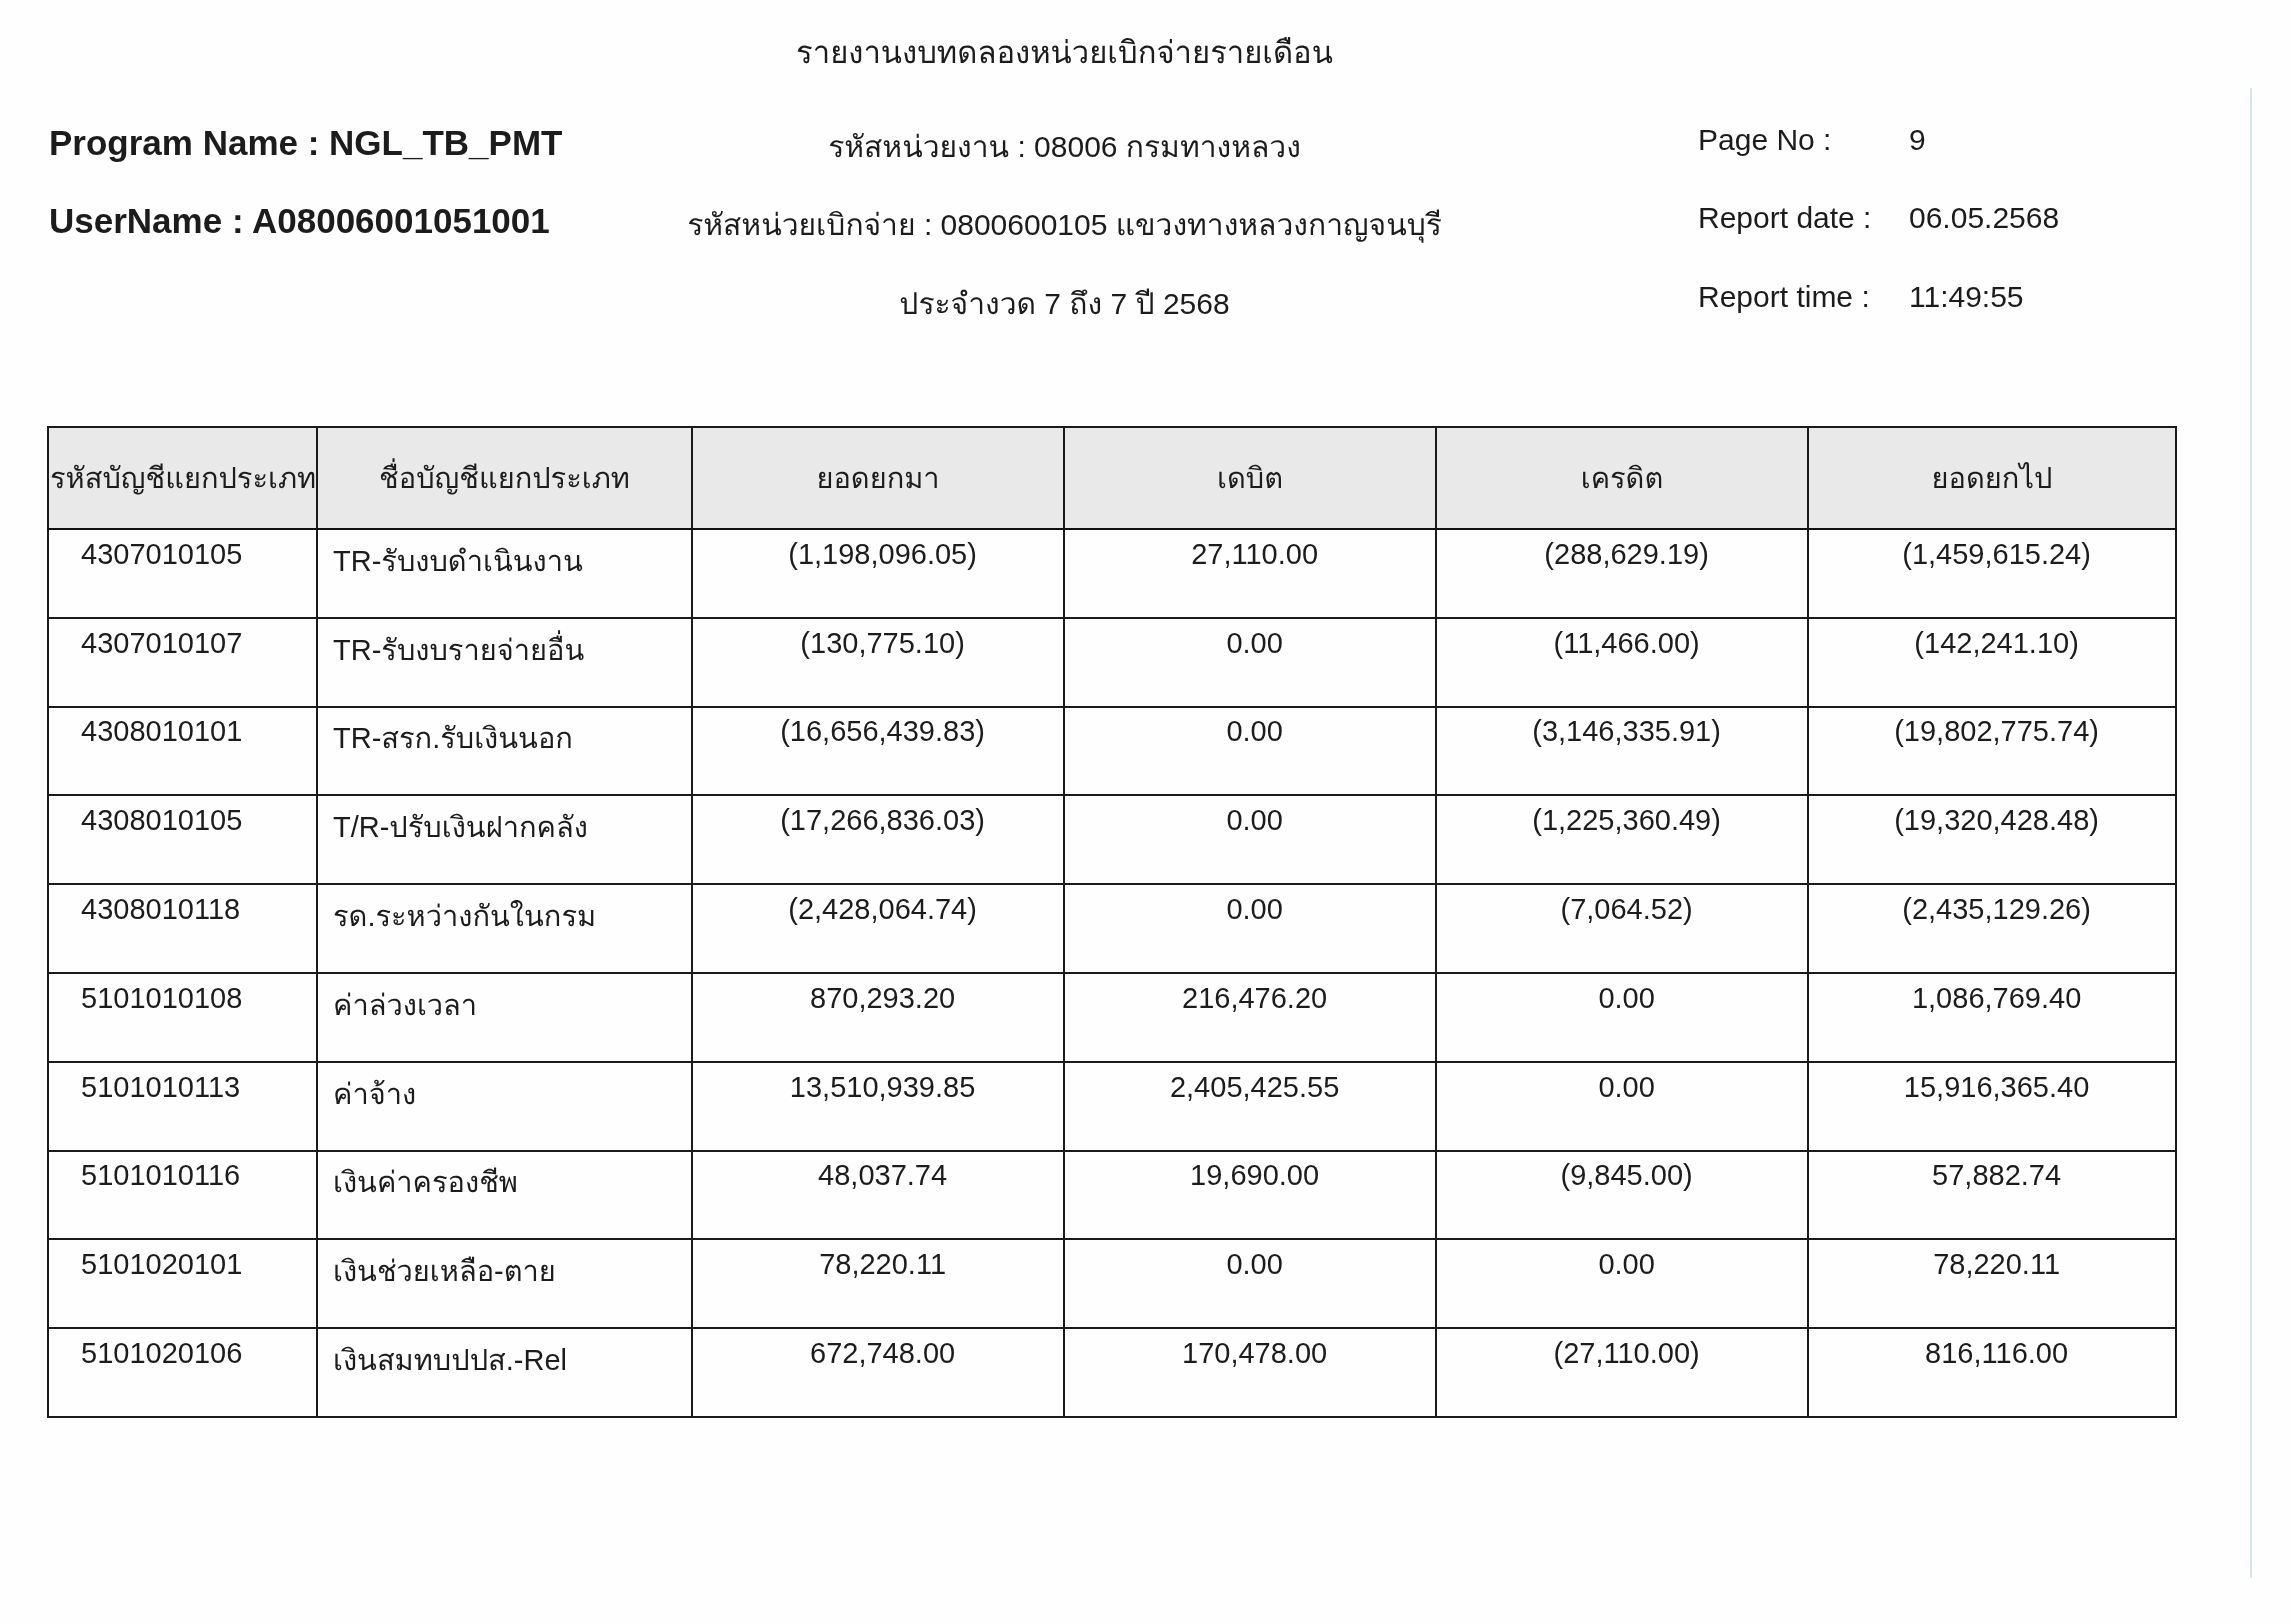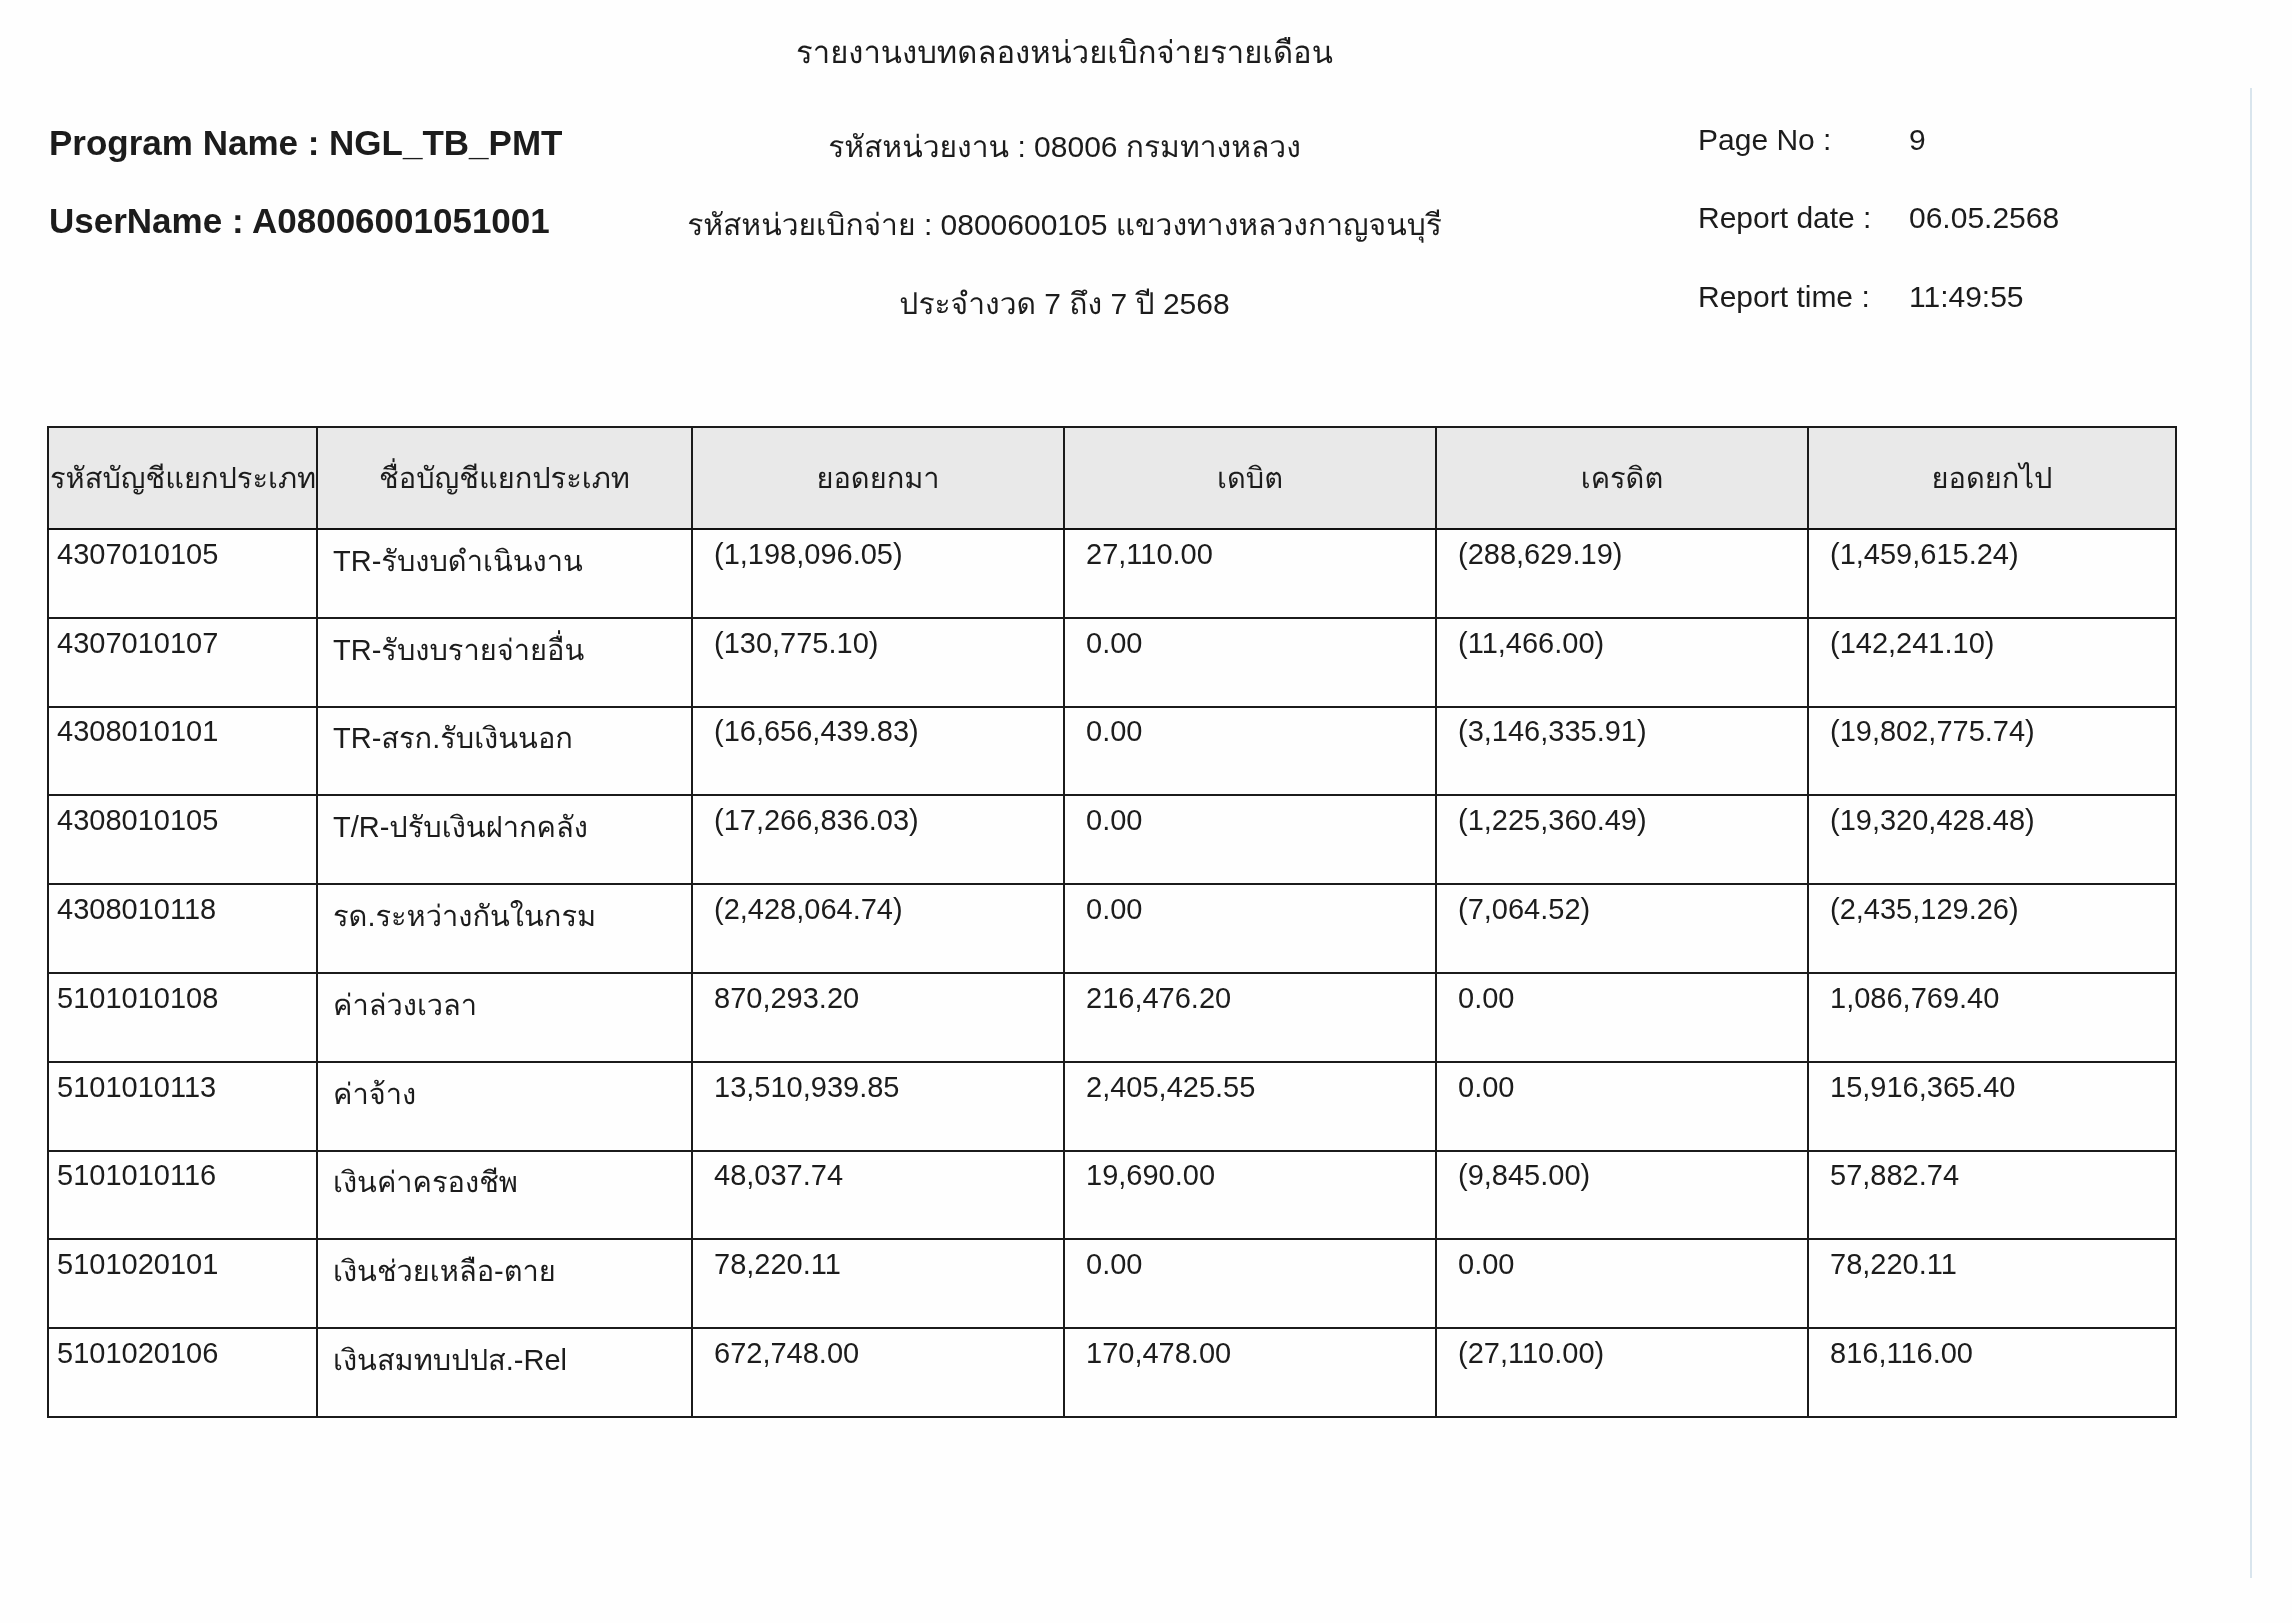--- a/index.html
+++ b/index.html
@@ -91,23 +91,23 @@
   }
   table.tb tbody td {
     height: 78px;
     vertical-align: top;
     padding-top: 7.8px;
   }
   .col-code  { width: 269px; }
   .col-name  { width: 375px; }
   .col-num   { width: 372px; }
   .col-last  { width: 368px; }
-  td.cell-code { text-align: left; padding-left: 8px; }
+  td.cell-code { text-align: left; padding-left: 32px; }
   td.cell-name { text-align: left; padding-left: 15px; }
-  td.cell-num  { text-align: left; padding-right: 11.8px; padding-left: 21px; }
+  td.cell-num  { text-align: center; padding-right: 11.8px; padding-left: 21px; }
 </style>
 </head>
 <body>
 
 <div class="page">
 
   <div class="scan-edge"></div>
 
   <div class="doc-title">รายงานงบทดลองหน่วยเบิกจ่ายรายเดือน</div>
 

